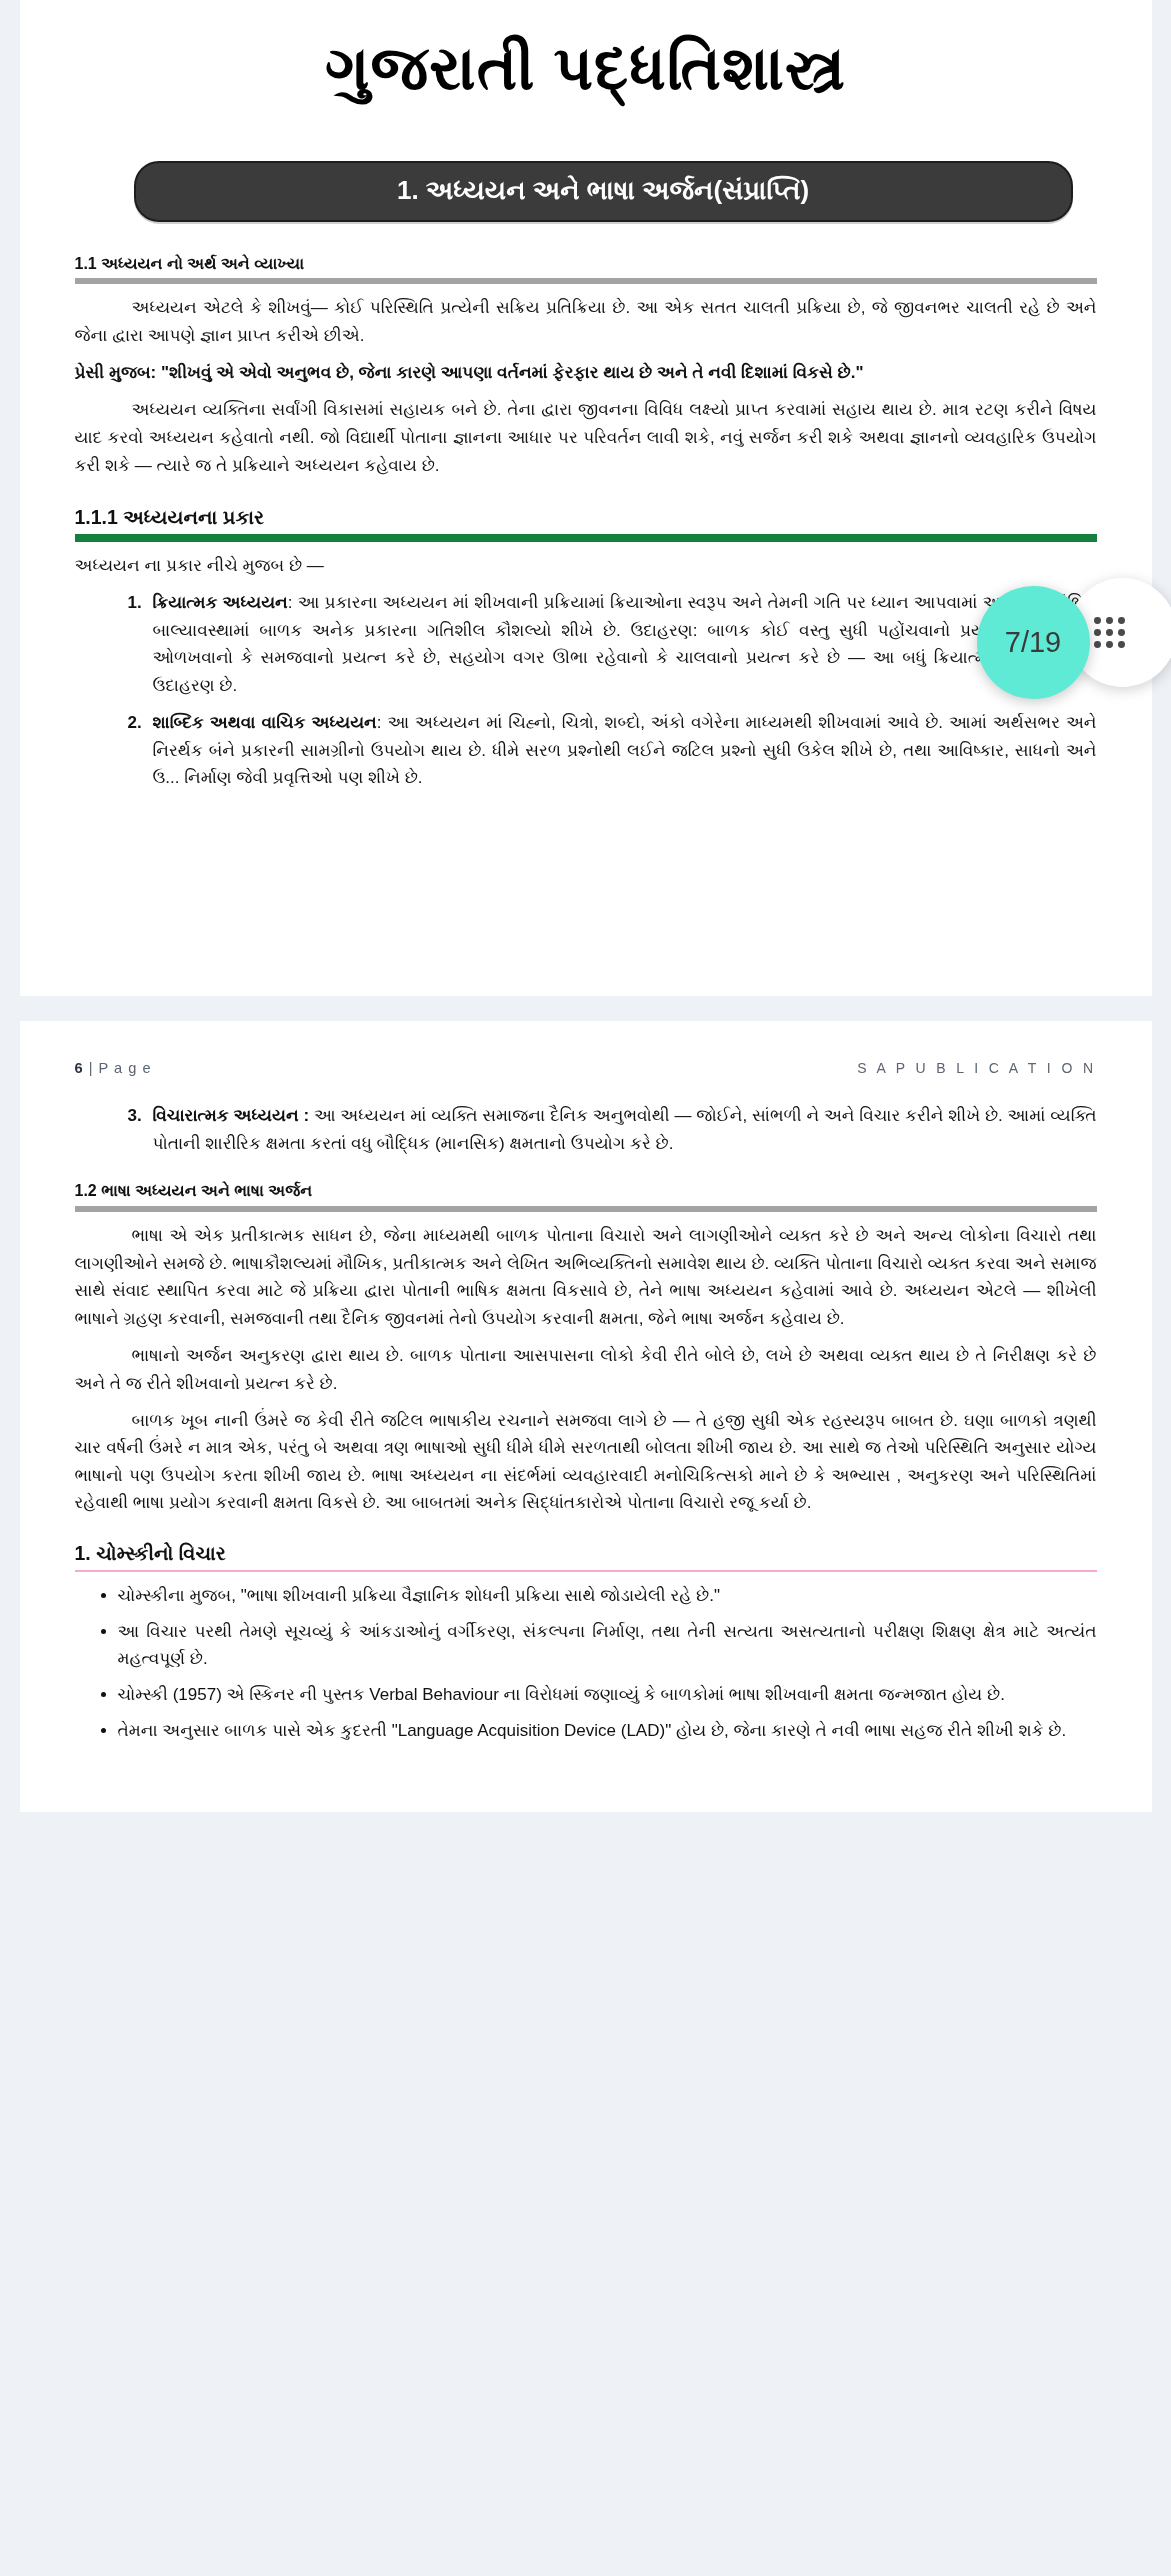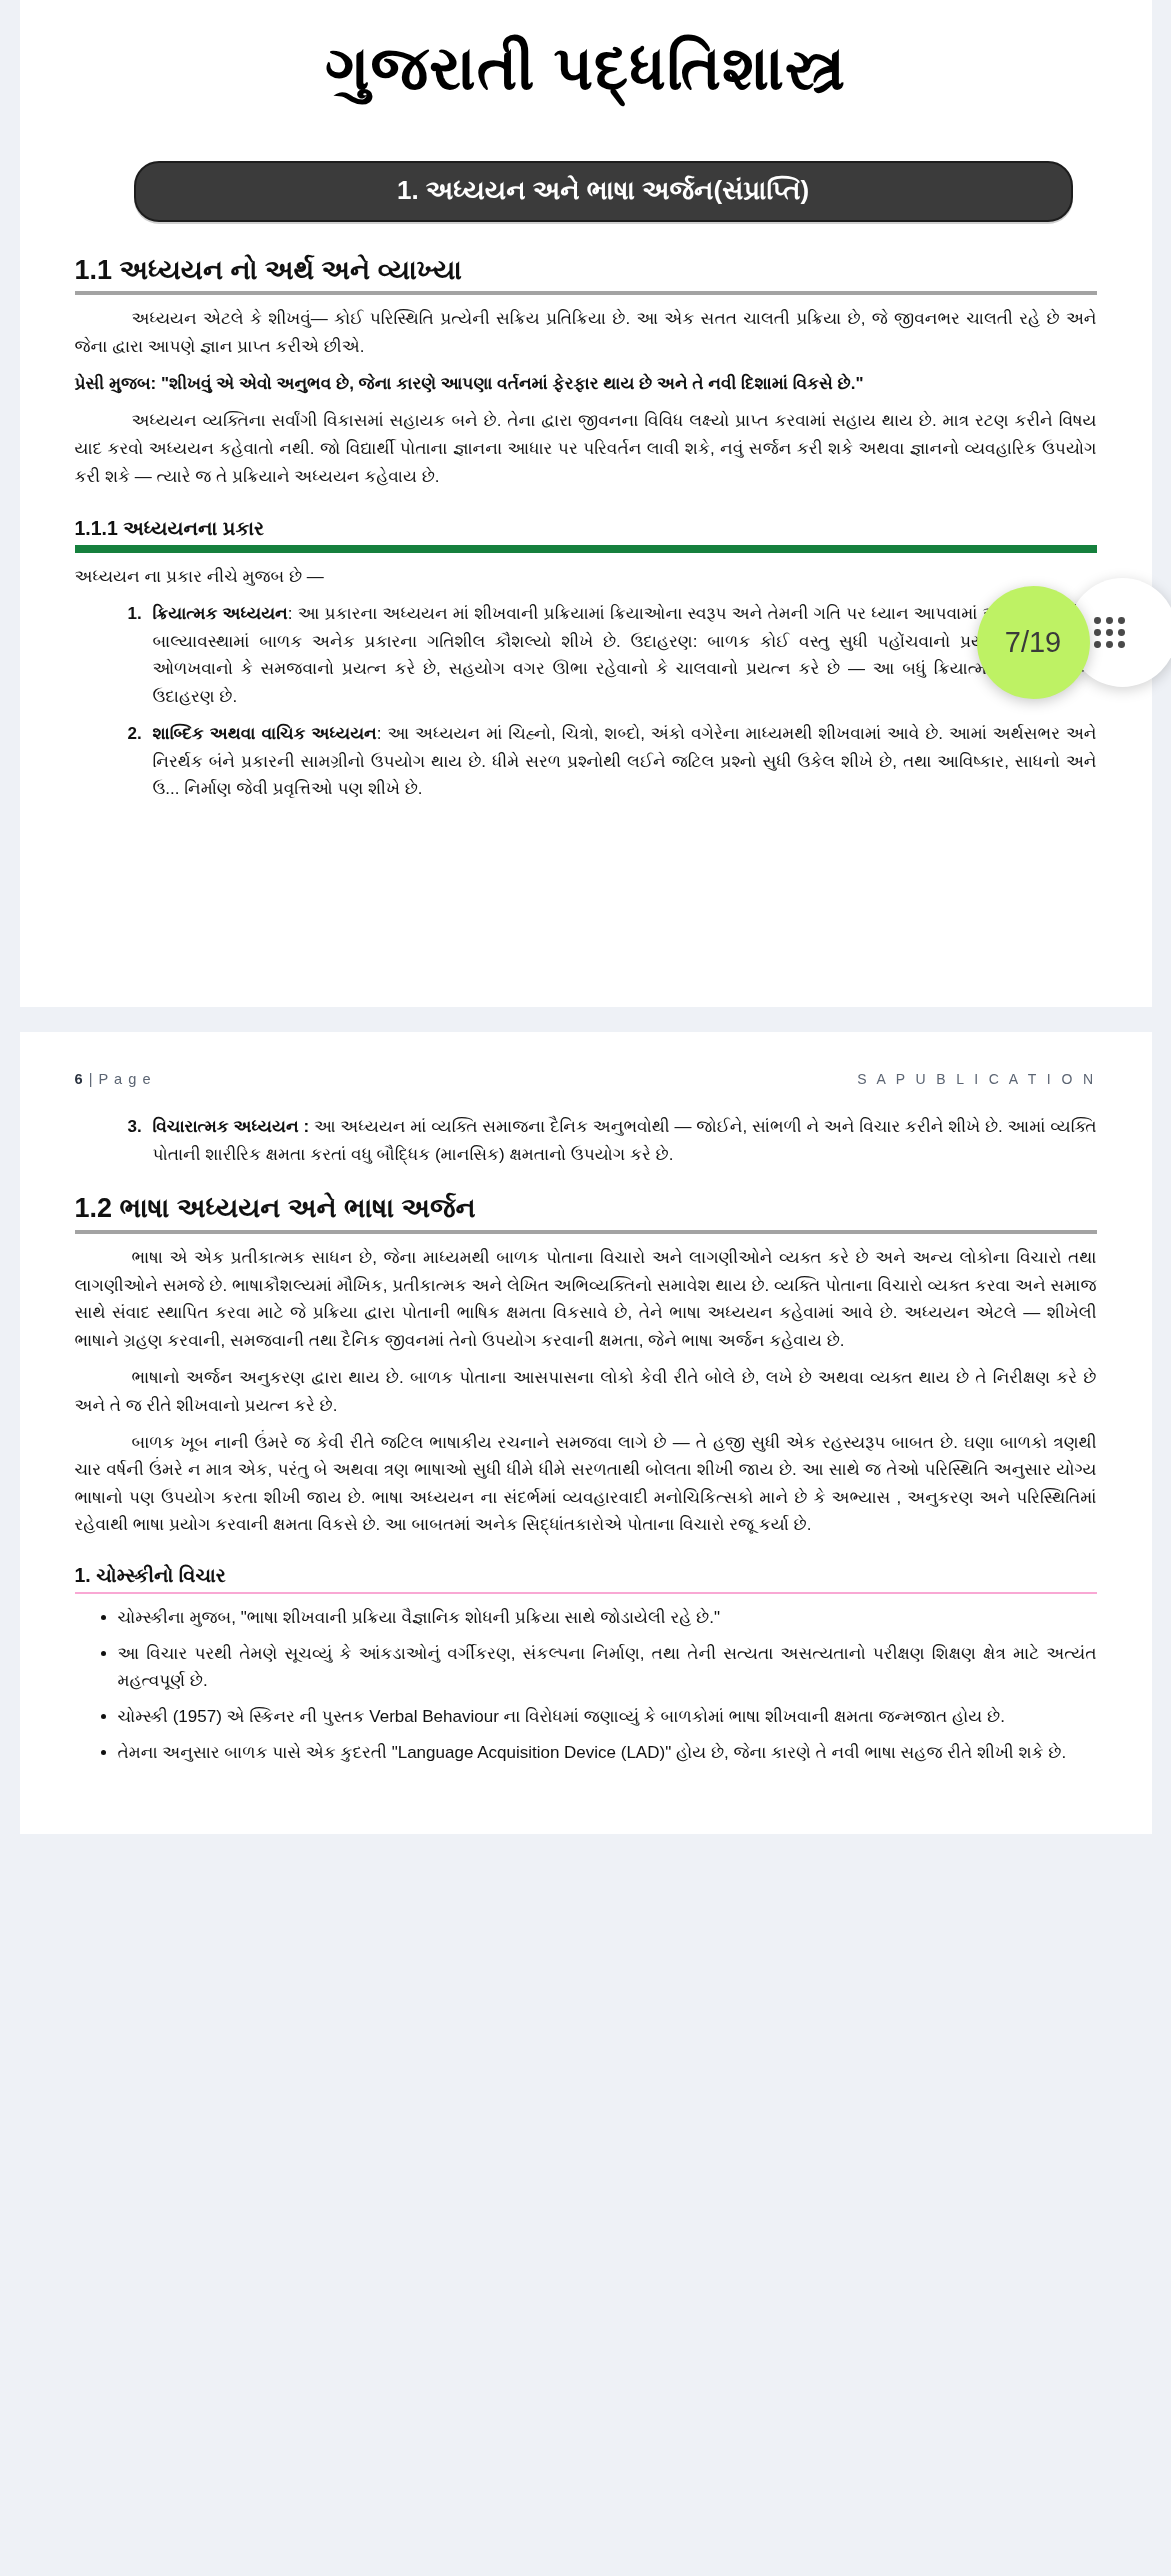--- a/index.html
+++ b/index.html
@@ -44,24 +44,24 @@
     border: 2.9px solid #1d1d1d;
     text-align: center;
     font-weight: bold;
     font-size: 26px;
     padding: 11.7px 19.5px 13.7px 19.5px;
     margin: 0 24px 33px 59px;
     box-shadow: 0 2px 0 #cfcfcf;
   }
 
   h2.sec {
-    font-size: 27px;
+    font-size: 16px;
     font-weight: bold;
     margin: 25px 0 5.9px 0;
-    border-bottom: 4px solid #a3a3a3;
+    border-bottom: 6px solid #a3a3a3;
     padding-bottom: 5.9px;
   }
   h3.subsec {
     font-size: 19.5px;
     font-weight: bold;
     margin: 27px 0 3.9px 0;
     border-bottom: 8px solid #15803d;
     padding-bottom: 4.9px;
   }
   h3.plain {
@@ -119,21 +119,21 @@
   .runhead .pub { letter-spacing: 3.4px; font-size: 14px; }
 
   
   .page-indicator {
     position: absolute;
     right: 62px;
     top: 586px;
     width: 113px;
     height: 113px;
     border-radius: 50%;
-    background: #bef264;
+    background: #5eead4;
     box-shadow: 0 2.9px 13.7px rgba(0,0,0,0.22);
     display: flex;
     align-items: center;
     justify-content: center;
     font-size: 29px;
     color: #3a3a3a;
     z-index: 6;
   }
   .grip {
     position: absolute;

